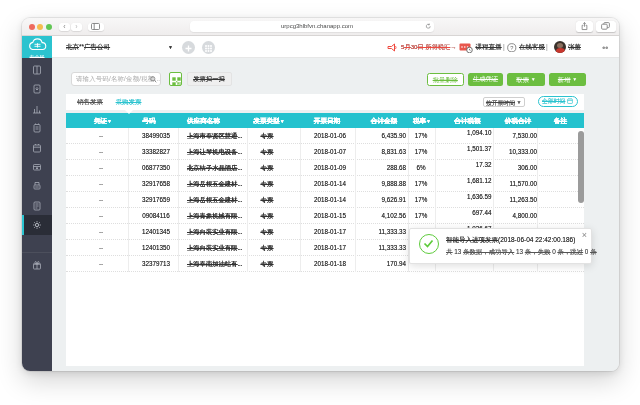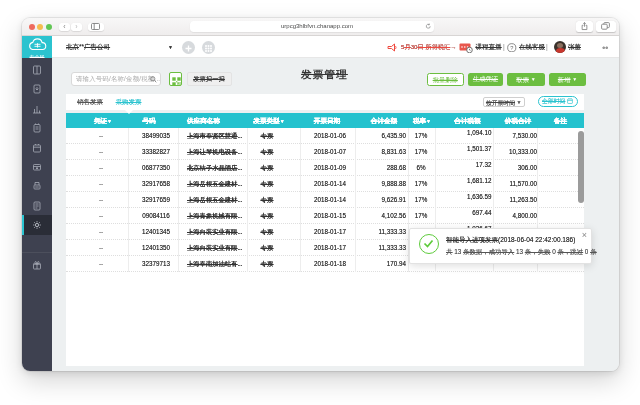--- a/index.html
+++ b/index.html
@@ -229,21 +229,20 @@
           <rect x="5.3" y="0.3" width="3.4" height="3.4"></rect>
           <rect x="0.3" y="5.3" width="3.4" height="3.4"></rect>
           <rect x="5.3" y="5.3" width="1.6" height="1.6"></rect>
           <rect x="7.3" y="7.3" width="1.4" height="1.4"></rect>
           <rect x="7.3" y="5.3" width="1.4" height="1.4"></rect>
           <rect x="5.3" y="7.3" width="1.4" height="1.4"></rect>
           <rect x="4.1" y="4.1" width="1.2" height="1.2"></rect>
         </g>
       </svg></div>
   <div class="scanlabel"><span class="cj">发票扫一扫</span></div>
-  <div class="pagetitle"><span class="cj2">发票管理</span></div>
   <div class="gbtn outline" style="left:404.5px;width:37.5px"><span class="cj">批量删除</span></div>
   <div class="gbtn" style="left:446px;width:35px"><span class="cj">生成凭证</span></div>
   <div class="gbtn" style="left:485px;width:38px"><span class="cj">取票</span> <span class="caret">▼</span></div>
   <div class="gbtn" style="left:527px;width:37px"><span class="cj">新增</span> <span class="caret">▼</span></div>
 
   <div class="tabbar">
     <span class="abs" style="left:0px;top:0;width:48px;text-align:center;font-size:6.4px;color:#555;line-height:16px;text-shadow:0 0 0.35px rgba(85,85,85,.8)"><span class="cj">销售发票</span></span>
     <span class="abs" style="left:38.5px;top:0;width:48px;text-align:center;font-size:6.4px;color:#2bc3cf;line-height:16px;text-shadow:0 0 0.35px rgba(43,195,207,.8)"><span class="cj">采购发票</span></span>
   </div>
   <div class="notch"></div>

